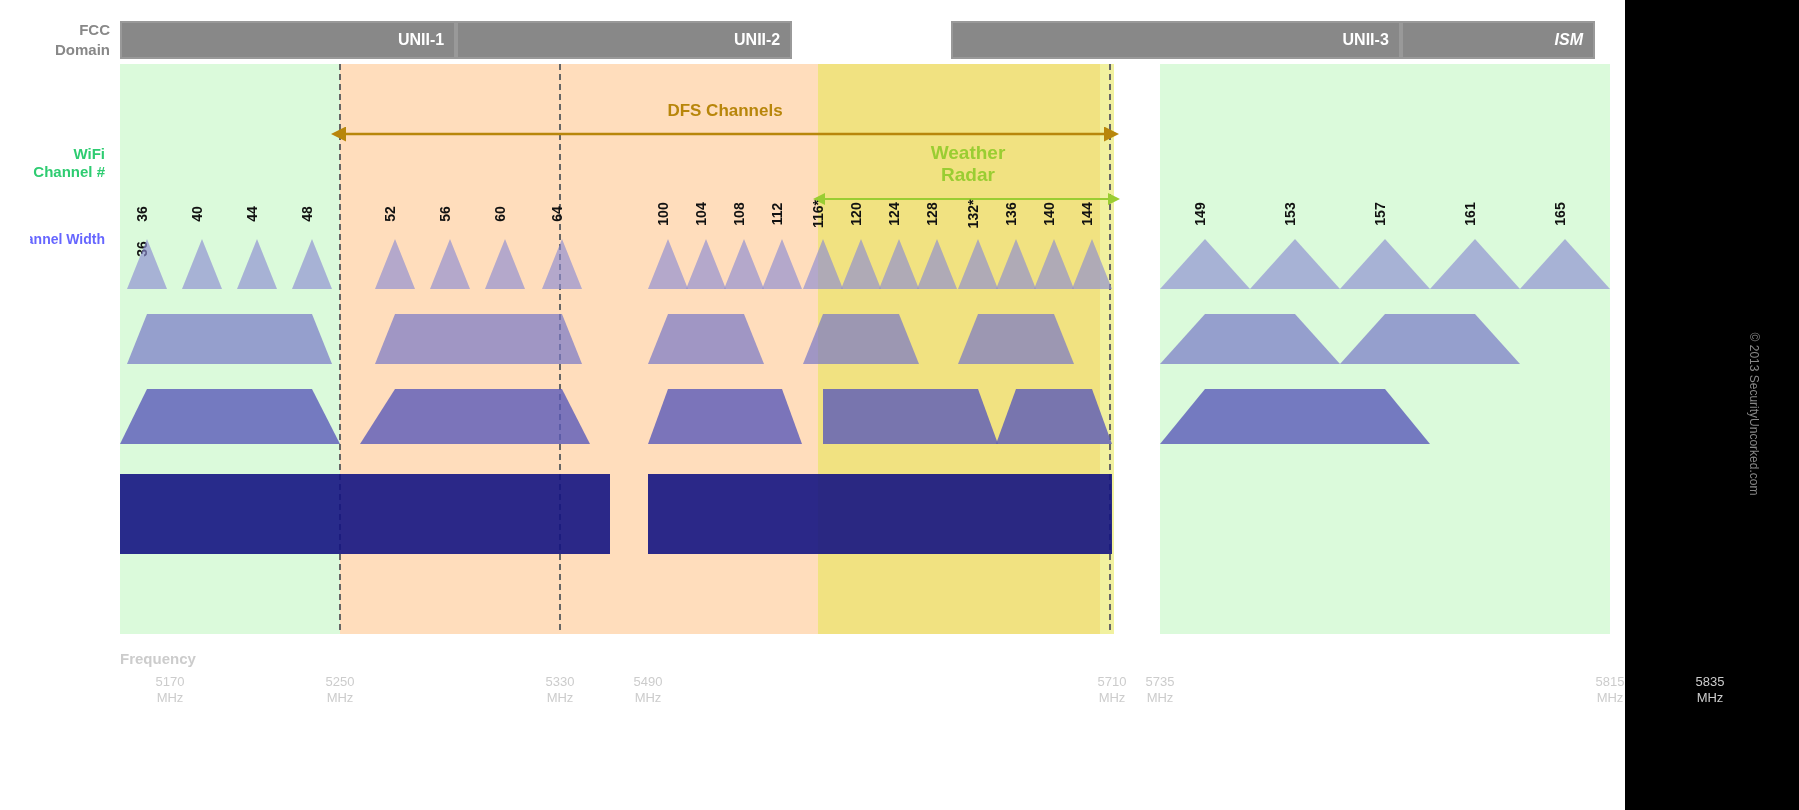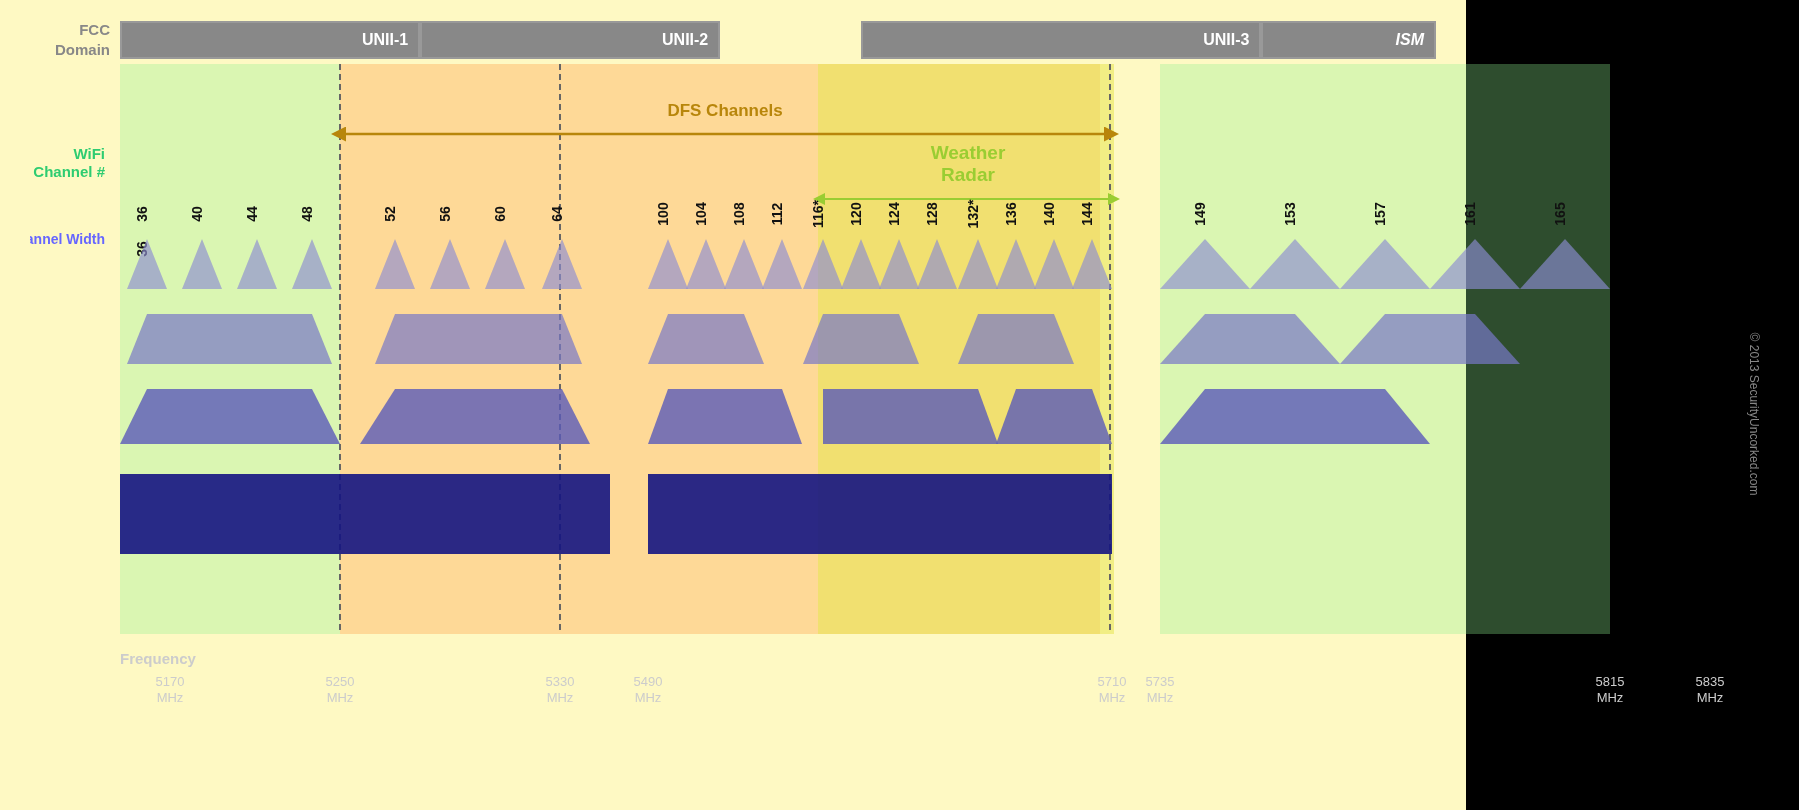--- a/index.html
+++ b/index.html
@@ -4,23 +4,23 @@
   <style>
     * { box-sizing: border-box; margin: 0; padding: 0; }
     body {
       background: #000;
       width: 1799px;
       height: 810px;
       overflow: hidden;
       font-family: Arial, sans-serif;
     }
     .main-container {
-      width: 1466px;
+      width: 1625px;
       height: 810px;
-      background: #fef9c3;
+      background: #ffffff;
       position: relative;
       display: flex;
       flex-direction: column;
       padding: 20px 30px 10px 30px;
     }
 
     
     .fcc-row {
       display: flex;
       align-items: center;

